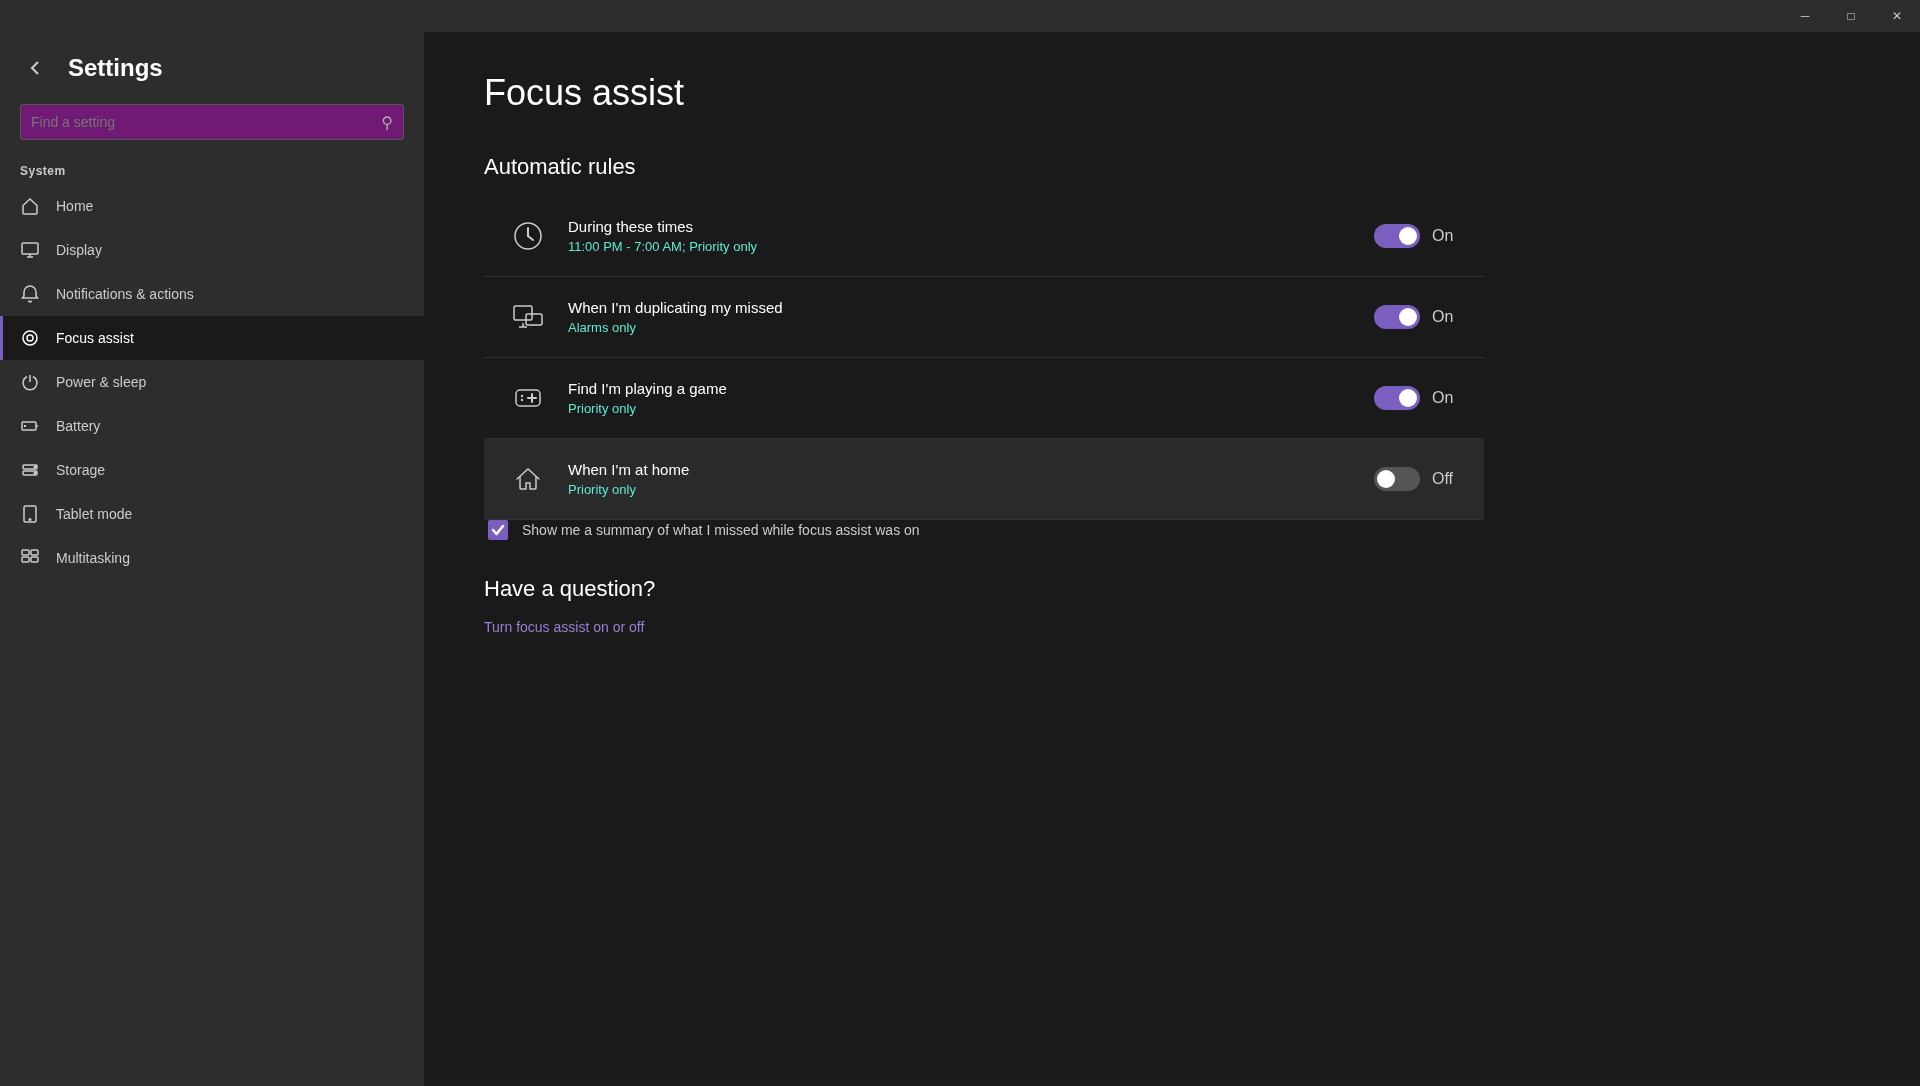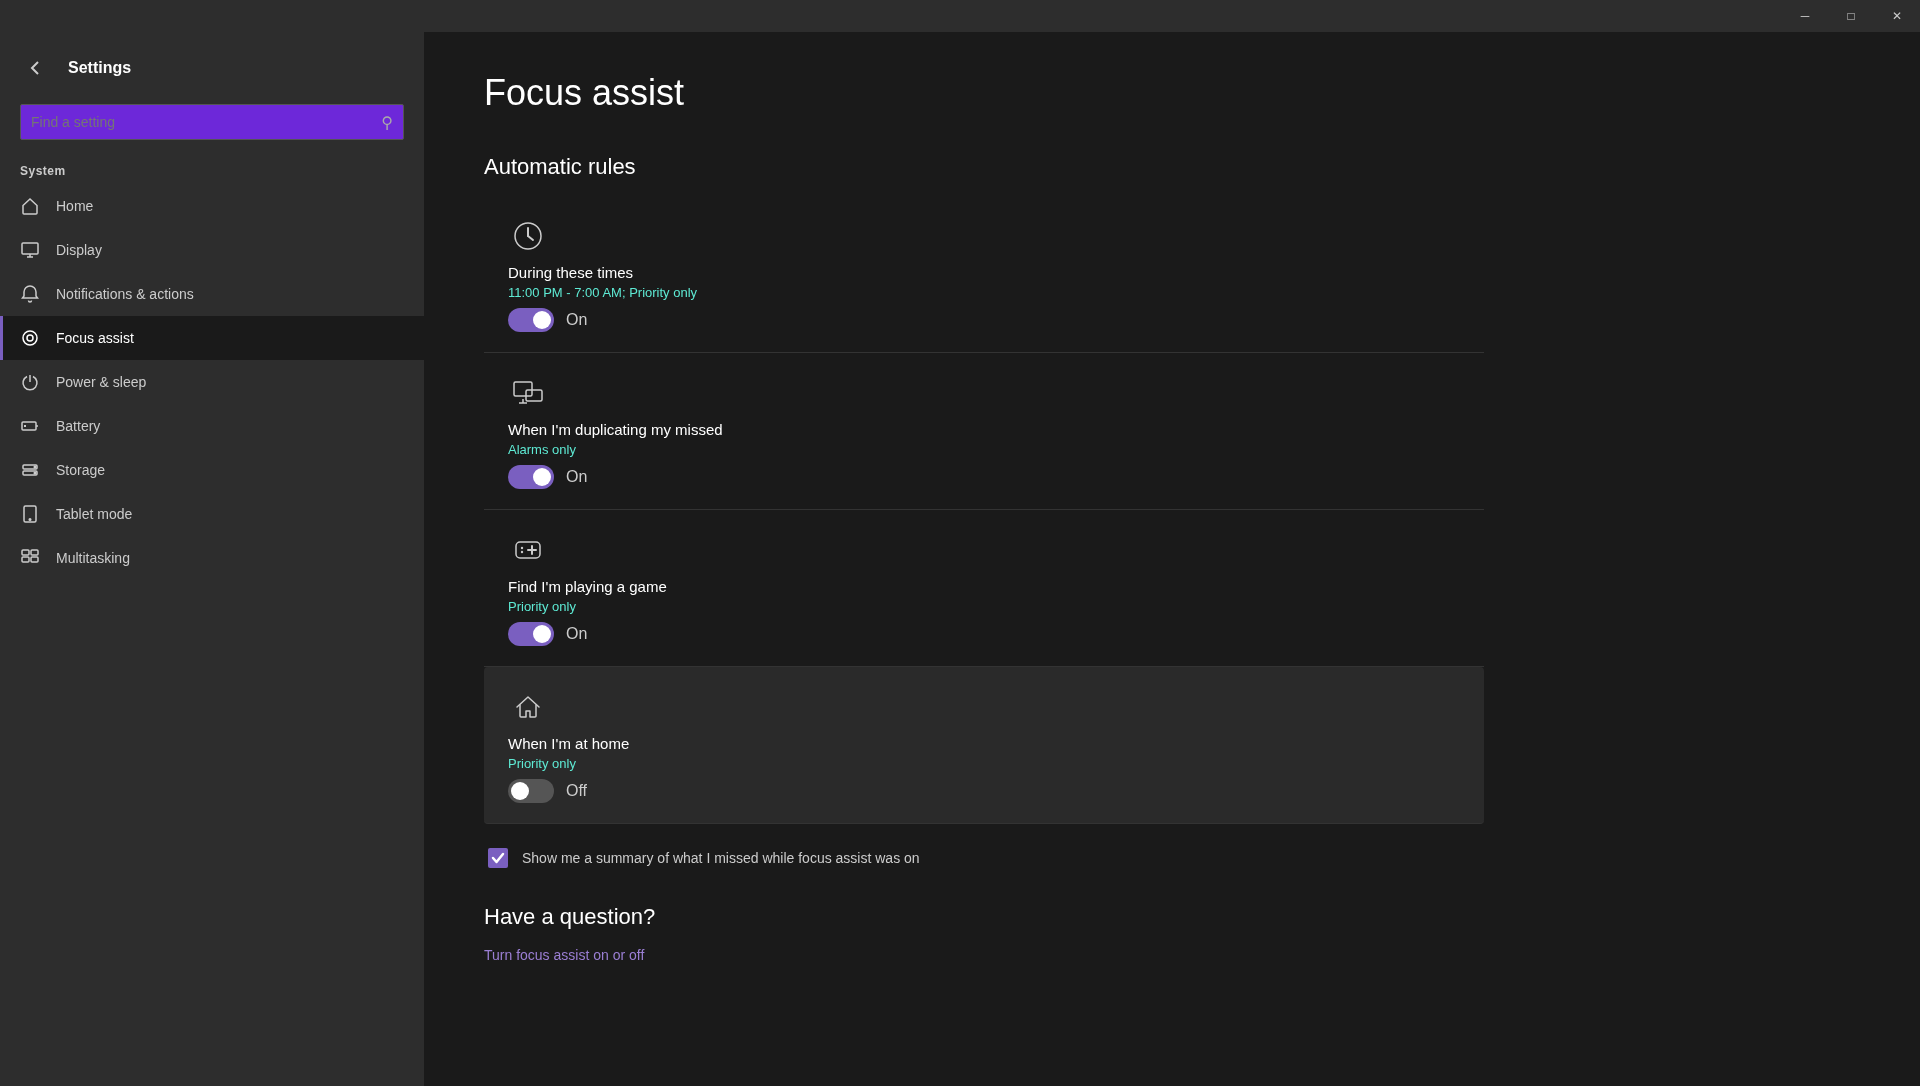--- a/index.html
+++ b/index.html
@@ -64,29 +64,29 @@
       display: flex;
       align-items: center;
       justify-content: center;
       cursor: pointer;
       border-radius: 2px;
       color: #ffffff;
       font-size: 18px;
     }
 
     .sidebar-title {
-      font-size: 16px;
+      font-size: 24px;
       font-weight: 600;
       color: #ffffff;
       text-align: center;
     }
 
     .search-box {
       margin: 10px 20px 16px 20px;
-      background: #6d28d9;
+      background: #701a75;
       border: 1px solid #555;
       border-radius: 2px;
       display: flex;
       align-items: center;
       padding: 0 10px;
       gap: 8px;
       height: 36px;
     }
     .search-box input {
       background: transparent;
@@ -171,26 +171,25 @@
       font-size: 14px;
       color: #aaaaaa;
       line-height: 1.5;
       margin-bottom: 30px;
       max-width: 860px;
     }
 
     
     .rule-item {
       display: flex;
-      align-items: flex-start;
+      align-items: center;
       padding: 20px 24px;
       border-bottom: 1px solid #333;
-      gap: 8px;
+      gap: 20px;
       max-width: 1000px;
-      flex-direction: column;
     }
     .rule-item.highlighted {
       background: #2a2a2a;
       border-radius: 4px;
     }
     .rule-icon {
       width: 40px;
       height: 40px;
       display: flex;
       align-items: center;
@@ -248,21 +247,20 @@
       transition: left 0.2s;
     }
     .toggle.on .toggle-thumb { left: 25px; }
     .toggle.off .toggle-thumb { left: 3px; }
 
     
     .summary-row {
       display: flex;
       align-items: center;
       gap: 14px;
-      margin-top: 24px;
       max-width: 1000px;
       padding: 0 4px;
     }
     .checkbox-box {
       width: 20px;
       height: 20px;
       background: #7a5fc0;
       border-radius: 2px;
       display: flex;
       align-items: center;

